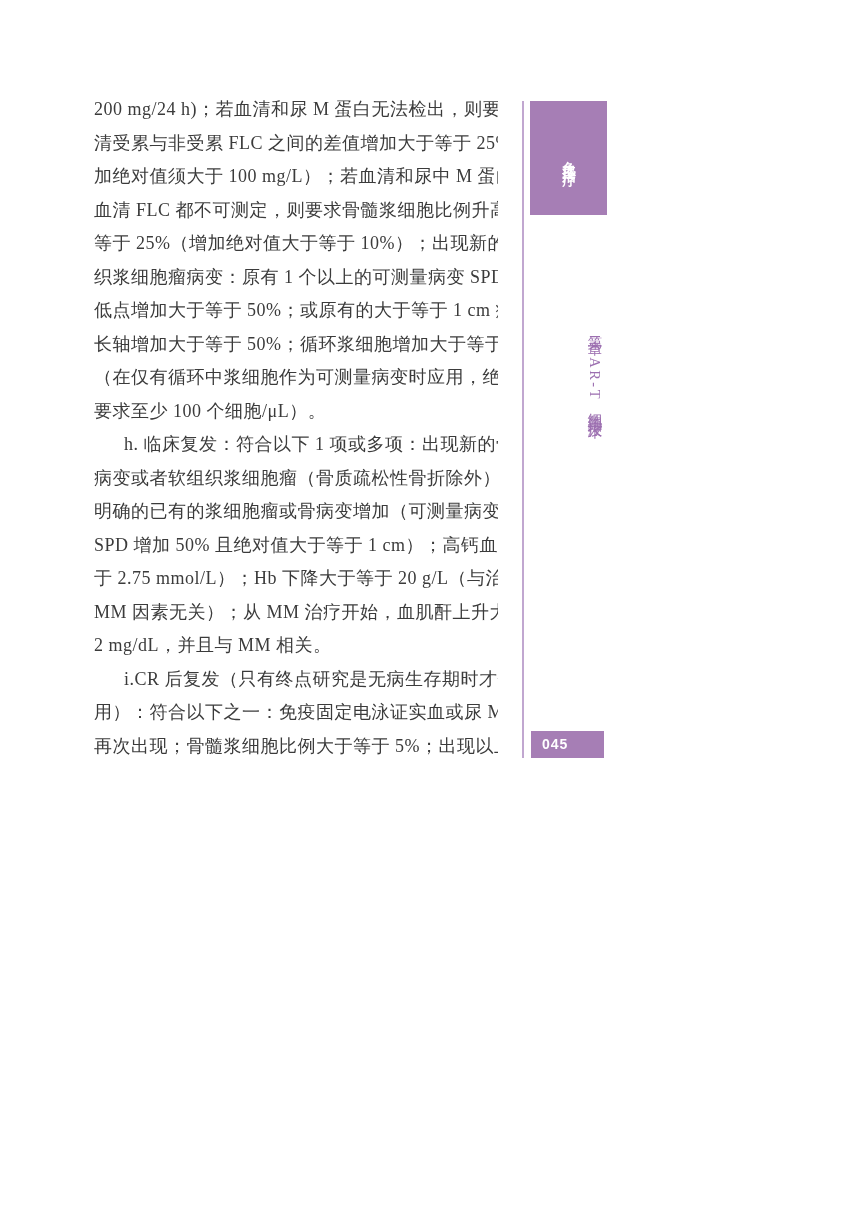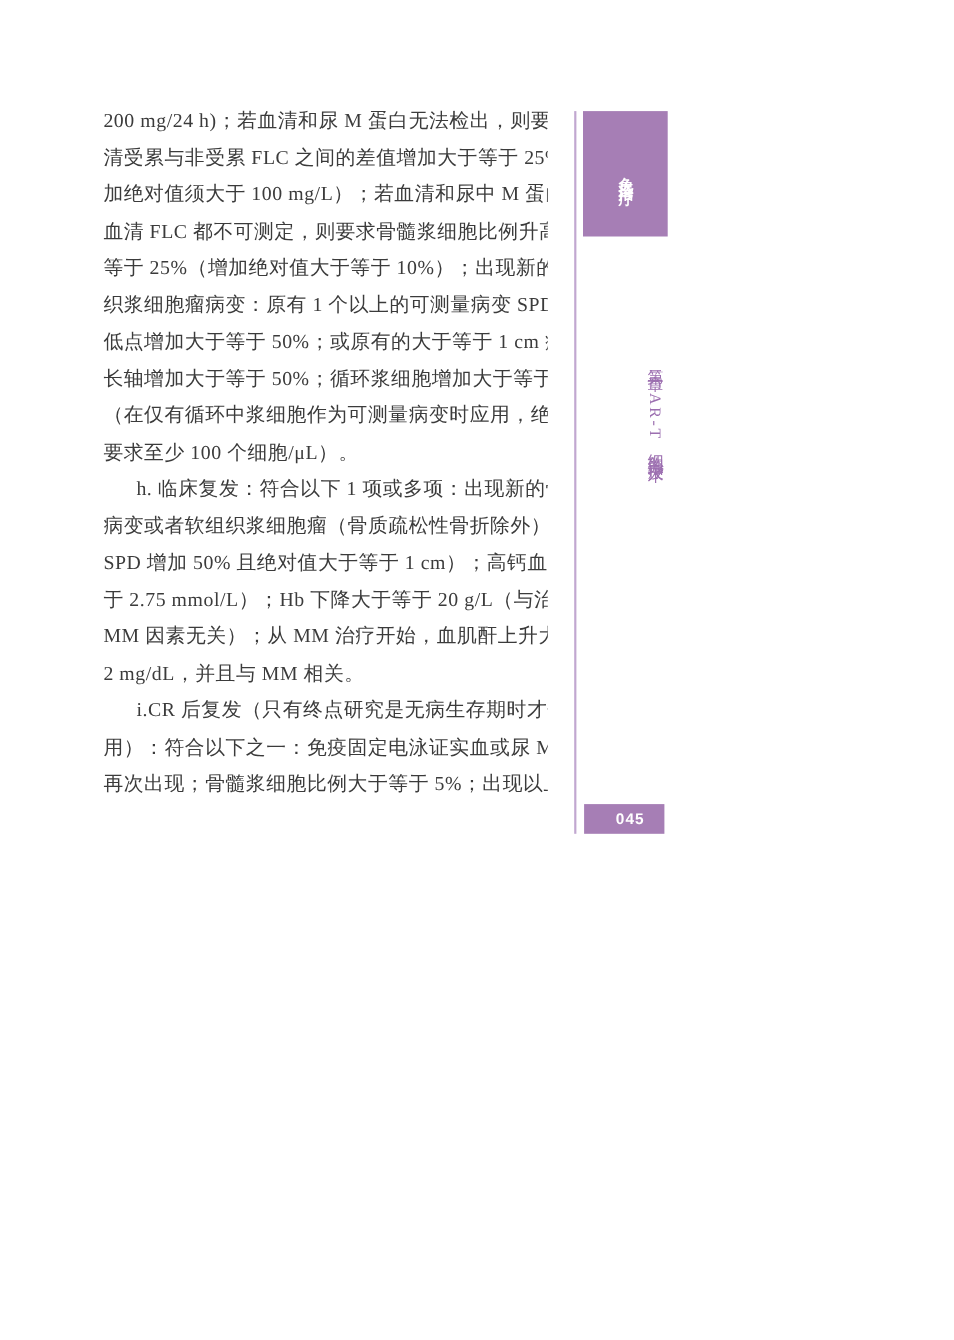--- a/index.html
+++ b/index.html
@@ -90,41 +90,41 @@
     height: 27px;
     background: #a67eb5;
     color: #ffffff;
     font-family: "Liberation Sans", "DejaVu Sans", sans-serif;
     font-size: 14px;
     font-weight: 600;
     letter-spacing: 1px;
     line-height: 27px;
     padding-left: 11px;
     box-sizing: border-box;
-    text-align: center;
   }
 </style>
 </head>
 <body>
 
 <div class="page">
 
   <div class="text-block" id="text-block">
       <div class="line">200 mg/24 h)；若血清和尿 M 蛋白无法检出，则要求血</div>
       <div class="line">清受累与非受累 FLC 之间的差值增加大于等于 25%（增</div>
       <div class="line">加绝对值须大于 100 mg/L）；若血清和尿中 M 蛋白以及</div>
       <div class="line">血清 FLC 都不可测定，则要求骨髓浆细胞比例升高大于</div>
       <div class="line">等于 25%（增加绝对值大于等于 10%）；出现新的软组</div>
       <div class="line">织浆细胞瘤病变：原有 1 个以上的可测量病变 SPD 从最</div>
       <div class="line">低点增加大于等于 50%；或原有的大于等于 1 cm 病变的</div>
       <div class="line">长轴增加大于等于 50%；循环浆细胞增加大于等于 50%</div>
       <div class="line">（在仅有循环中浆细胞作为可测量病变时应用，绝对值</div>
       <div class="line para-end">要求至少 100 个细胞/μL）。</div>
       <div class="line indent">h. 临床复发：符合以下 1 项或多项：出现新的骨</div>
       <div class="line">病变或者软组织浆细胞瘤（骨质疏松性骨折除外）；</div>
+      <div class="line">明确的已有的浆细胞瘤或骨病变增加（可测量病变</div>
       <div class="line">SPD 增加 50% 且绝对值大于等于 1 cm）；高钙血症（大</div>
       <div class="line">于 2.75 mmol/L）；Hb 下降大于等于 20 g/L（与治疗和非</div>
       <div class="line">MM 因素无关）；从 MM 治疗开始，血肌酐上升大于等于</div>
       <div class="line para-end">2 mg/dL，并且与 MM 相关。</div>
       <div class="line indent">i.CR 后复发（只有终点研究是无病生存期时才使</div>
       <div class="line">用）：符合以下之一：免疫固定电泳证实血或尿 M 蛋白</div>
       <div class="line">再次出现；骨髓浆细胞比例大于等于 5%；出现以上 PD</div>
     </div>
 
   <div class="side-rule"></div>

